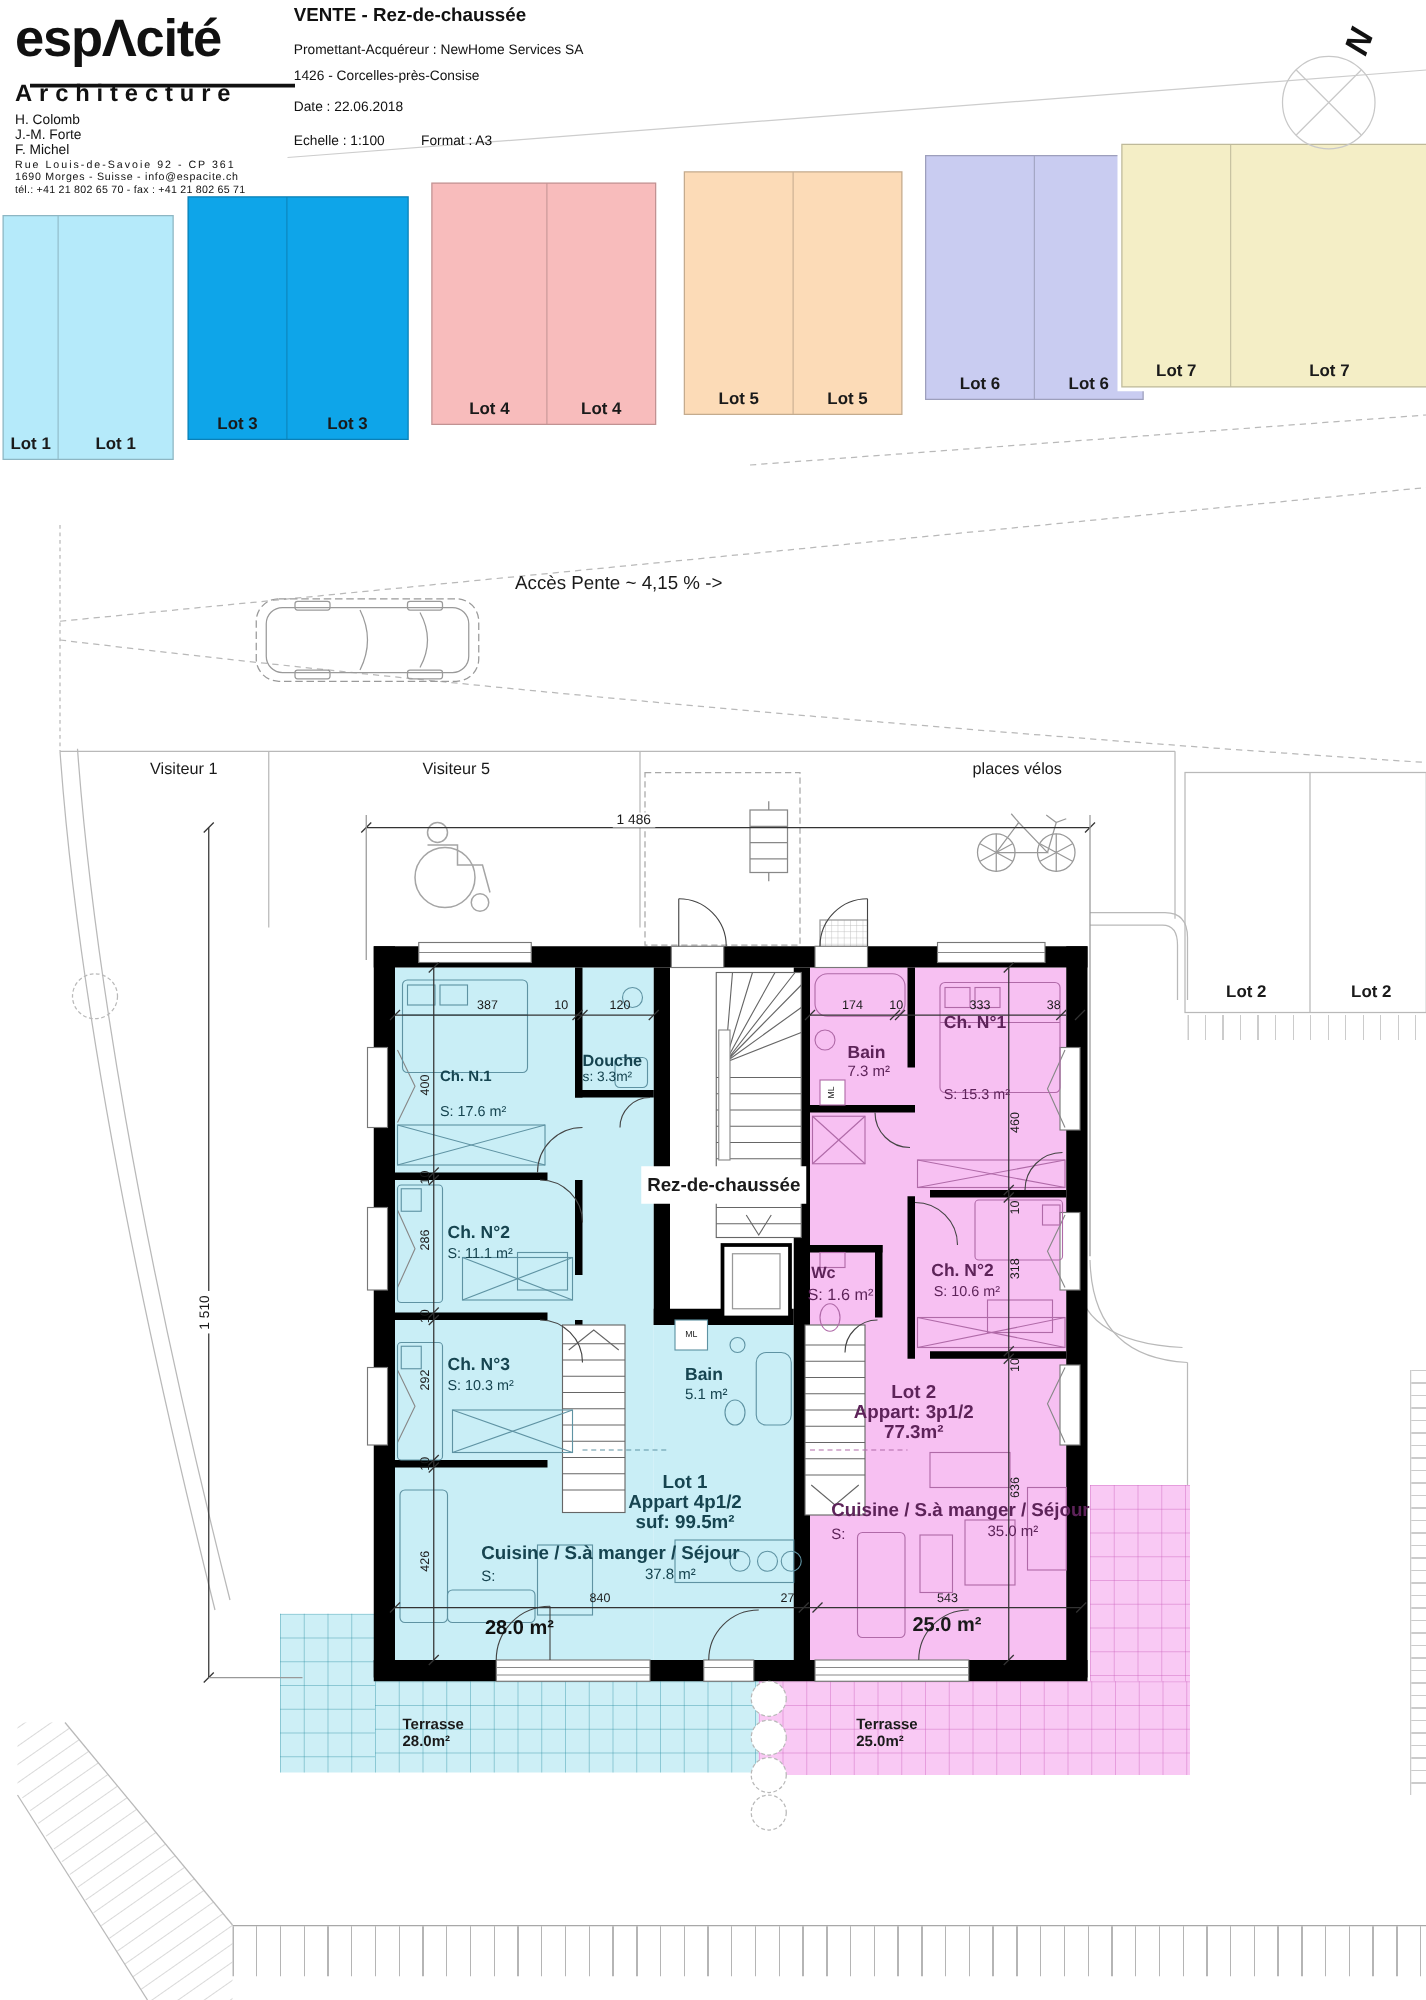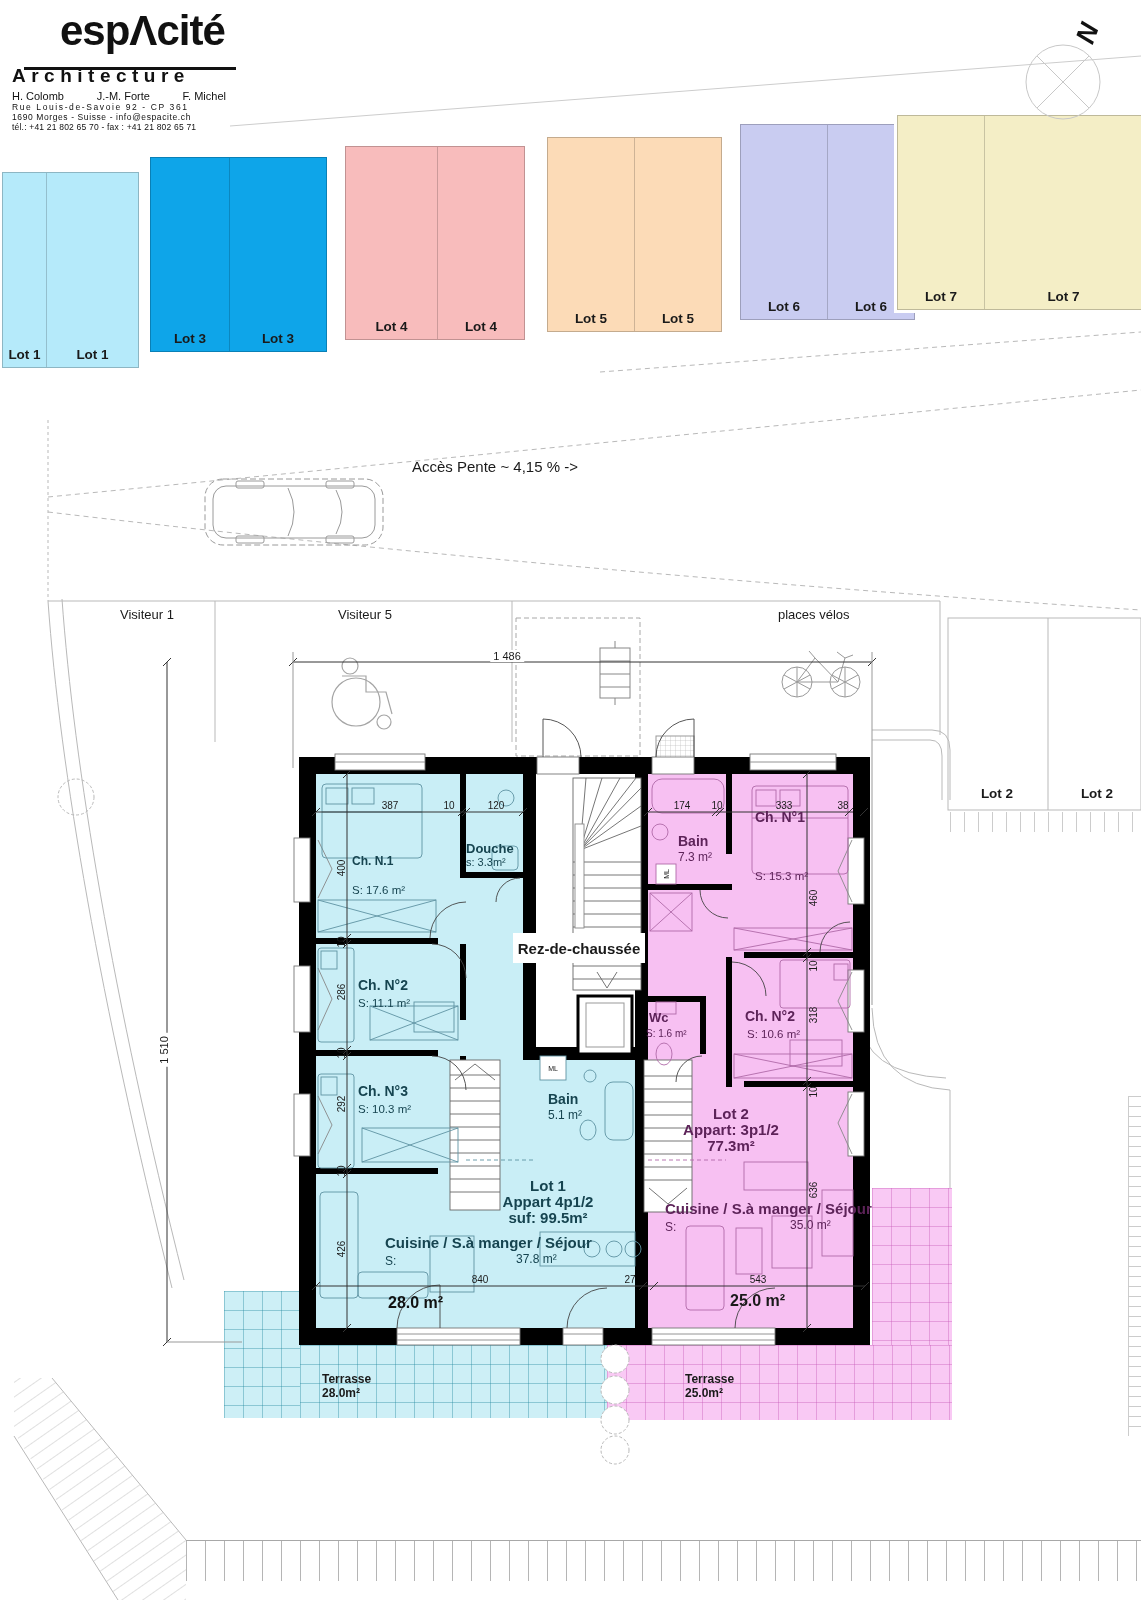--- a/index.html
+++ b/index.html
@@ -8,24 +8,24 @@
   .abs{position:absolute;}
   .lbl{position:absolute;white-space:nowrap;color:#1a1a1a;z-index:30;}
   .b{font-weight:bold;}
   .c{transform:translate(-50%,-50%);}
   .rot{transform:translate(-50%,-50%) rotate(-90deg);}
   .cy{color:#164450;}
   .pk{color:#5d2359;}
   .dim{font-size:10px;color:#1a1a1a;}
   .wbg{background:#fff;padding:0 3px;}
   
-  .brand{font-size:42px;font-weight:bold;letter-spacing:-1px;line-height:1;margin-left:48px;}
+  .brand{font-size:42px;font-weight:bold;letter-spacing:-1px;line-height:1;}
   .brandrule{position:absolute;left:12px;top:57px;width:212px;height:3px;background:#111;}
   .brandsub{font-size:19px;font-weight:bold;letter-spacing:5.5px;}
-  .partners{display:flex;justify-content:space-between;width:214px;font-size:11px;}
+  .partners{display:flex;justify-content:space-between;width:214px;font-size:11px;flex-direction:column;}
   .addr{font-size:8.5px;letter-spacing:1.6px;}
   .addr2{font-size:8.5px;letter-spacing:0.6px;}
   .addr3{font-size:8.5px;letter-spacing:0.2px;}
   
   .strip{position:absolute;box-shadow:0 0 0 3px #fff;border:1px solid rgba(0,0,0,.22);z-index:5;}
   .cell{position:absolute;top:0;bottom:0;}
   .cell.right{border-left:1px solid rgba(0,0,0,.18);}
   .cell .lab{position:absolute;bottom:5px;width:100%;text-align:center;font-weight:bold;font-size:13.5px;color:#1a1a1a;}
   
   .fill{position:absolute;z-index:10;}
@@ -62,20 +62,30 @@
     <div class="partners" style="margin-top:3px">
       <span>H. Colomb</span>
       <span>J.-M. Forte</span>
       <span>F. Michel</span>
     </div>
     <div class="addr">Rue Louis-de-Savoie 92 - CP 361</div>
     <div class="addr2">1690 Morges - Suisse - info@espacite.ch</div>
     <div class="addr3">tél.: +41 21 802 65 70  -  fax : +41 21 802 65 71</div>
   </div>
 
+  <div class="abs" style="left:235px;top:4px;z-index:30">
+    <div class="b" style="font-size:15px">VENTE - Rez-de-chaussée</div>
+    <div style="font-size:11px;margin-top:13px">Promettant-Acquéreur : NewHome Services SA</div>
+    <div style="font-size:11px;margin-top:9px">1426 - Corcelles-près-Consise</div>
+    <div style="font-size:11px;margin-top:13px">Date : 22.06.2018</div>
+    <div style="font-size:11px;margin-top:15px">
+      <span>Echelle : 1:100</span>
+      <span style="margin-left:26px">Format : A3</span>
+    </div>
+  </div>
 
   <div class="north-n">N</div>
 
   <div class="strip" style="left:2px;top:172px;width:135px;height:194px;background:#b5eafa">
     <div class="cell" style="left:0;width:43px">
         <div class="lab">Lot 1</div>
       </div>
     <div class="cell right" style="left:43px;right:0">
         <div class="lab">Lot 1</div>
       </div>
@@ -488,21 +498,21 @@
   <span class="lbl cy" style="left:516px;top:1252px;font-size:12px">37.8 m²</span>
   <span class="lbl b cy" style="left:388px;top:1294px;font-size:16px;color:#111">28.0 m²</span>
   <span class="lbl b" style="left:322px;top:1372px;font-size:12px">Terrasse</span>
   <span class="lbl b" style="left:322px;top:1386px;font-size:12px">28.0m²</span>
 
   <span class="lbl b pk" style="left:678px;top:833px;font-size:14px">Bain</span>
   <span class="lbl pk" style="left:678px;top:850px;font-size:12px">7.3 m²</span>
   <span class="lbl b pk" style="left:755px;top:809px;font-size:14px">Ch. N°1</span>
   <span class="lbl pk" style="left:755px;top:870px;font-size:11.5px">S: 15.3 m²</span>
   <span class="lbl b pk" style="left:649px;top:1010px;font-size:13px">Wc</span>
-  <span class="lbl pk" style="left:646px;top:1028px;font-size:10px">S: 1.6 m²</span>
+  <span class="lbl pk" style="left:646px;top:1028px;font-size:13px">S: 1.6 m²</span>
   <span class="lbl b pk" style="left:745px;top:1008px;font-size:14px">Ch. N°2</span>
   <span class="lbl pk" style="left:747px;top:1028px;font-size:11.5px">S: 10.6 m²</span>
   <div class="lbl b pk" style="left:671px;top:1106px;width:120px;text-align:center;font-size:15px;line-height:1.05">
     <span style="display:block">Lot 2</span>
     <span style="display:block">Appart: 3p1/2</span>
     <span style="display:block">77.3m²</span>
   </div>
   <span class="lbl b pk" style="left:665px;top:1200px;font-size:15px">Cuisine / S.à manger / Séjour</span>
   <span class="lbl pk" style="left:665px;top:1220px;font-size:12px">S:</span>
   <span class="lbl pk" style="left:790px;top:1218px;font-size:12px">35.0 m²</span>

